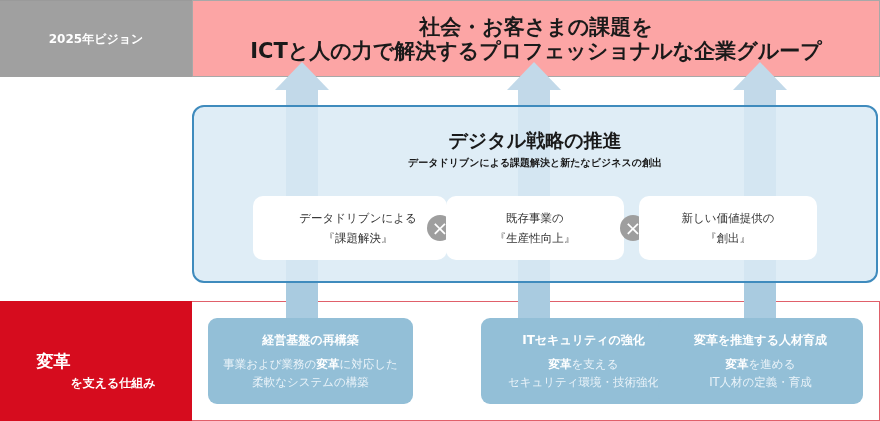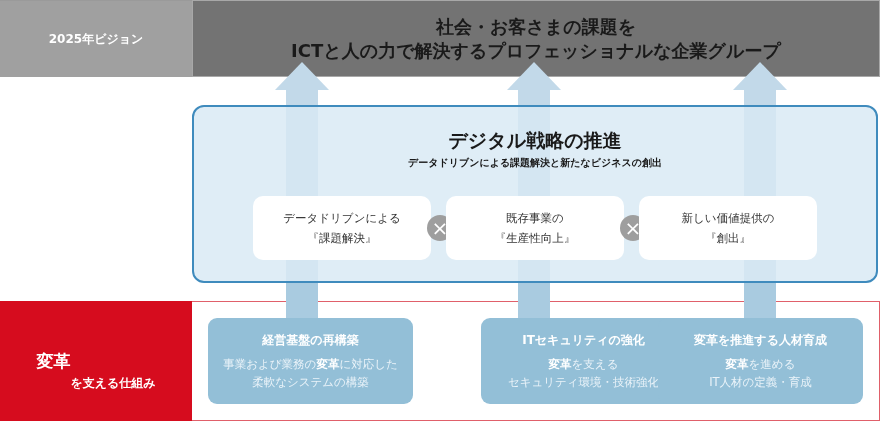--- a/index.html
+++ b/index.html
@@ -1,20 +1,20 @@
 <!DOCTYPE html>
 <html><head>
 <meta charset="utf-8">
 <style>
   html,body{margin:0;padding:0;background:#fff;}
   body{width:880px;height:421px;position:relative;overflow:hidden;font-family:"DejaVu Sans","Liberation Sans",sans-serif;}
   .abs{position:absolute;}
   
   #vision-label{left:0;top:0;width:192px;height:77px;background:#a0a0a0;color:#fff;display:flex;flex-direction:row;align-items:center;justify-content:center;font-size:12px;font-weight:bold;line-height:16px;border-top:1px solid #9a9a9a;box-sizing:border-box;}
-  #vision-box{left:192px;top:0;width:688px;height:77px;border:1px solid #a8a8a8;box-sizing:border-box;background:#737373;display:flex;flex-direction:column;align-items:center;justify-content:center;color:#1a1a1a;font-size:18px;font-weight:bold;line-height:24px;}
+  #vision-box{left:192px;top:0;width:688px;height:77px;border:1px solid #a8a8a8;box-sizing:border-box;background:#fca5a5;display:flex;flex-direction:column;align-items:center;justify-content:center;color:#1a1a1a;font-size:21px;font-weight:bold;line-height:24px;}
   
   .arrow{position:absolute;}
   .arrow .shaft{position:absolute;background:#c2d9e9;}
   .arrow .head{position:absolute;width:0;height:0;border-left:27px solid transparent;border-right:27px solid transparent;border-bottom:28px solid #c2d9e9;}
   
   #panel{left:192px;top:105px;width:686px;height:178px;background:rgba(216,233,244,0.82);border:2px solid #3f8bbd;border-radius:12px;box-sizing:border-box;}
   #panel-title{left:192px;top:128px;width:686px;text-align:center;font-size:19px;font-weight:bold;color:#1a1a1a;}
   #panel-sub{left:192px;top:156px;width:686px;text-align:center;font-size:10px;font-weight:bold;color:#1a1a1a;}
   .pill{position:absolute;top:196px;width:178px;height:64px;background:#fff;border-radius:10px;display:flex;flex-direction:column;align-items:center;justify-content:center;font-size:11.5px;color:#333;line-height:20px;}
   .times{position:absolute;top:215px;width:26px;height:26px;border-radius:50%;background:#9e9e9e;color:#fff;display:flex;align-items:center;justify-content:center;font-size:20px;line-height:1;}
@@ -50,21 +50,21 @@
 </div>
 <div class="arrow" style="left:733px;top:62px;">
   <div class="head" style="left:0;top:0;"></div>
   <div class="shaft" style="left:11px;top:28px;width:32px;height:228px;"></div>
 </div>
 
 <div id="panel" class="abs"></div>
 <div id="panel-title" class="abs">デジタル戦略の推進</div>
 <div id="panel-sub" class="abs">データドリブンによる課題解決と新たなビジネスの創出</div>
 
-<div class="pill" style="left:253px;">
+<div class="pill" style="left:253px;padding-left:16px;">
   <span>データドリブンによる</span>
   <span>『課題解決』</span>
 </div>
 <div class="times" style="left:427px;">×</div>
 <div class="pill" style="left:446px;">
   <span>既存事業の</span>
   <span>『生産性向上』</span>
 </div>
 <div class="times" style="left:620px;">×</div>
 <div class="pill" style="left:639px;">

